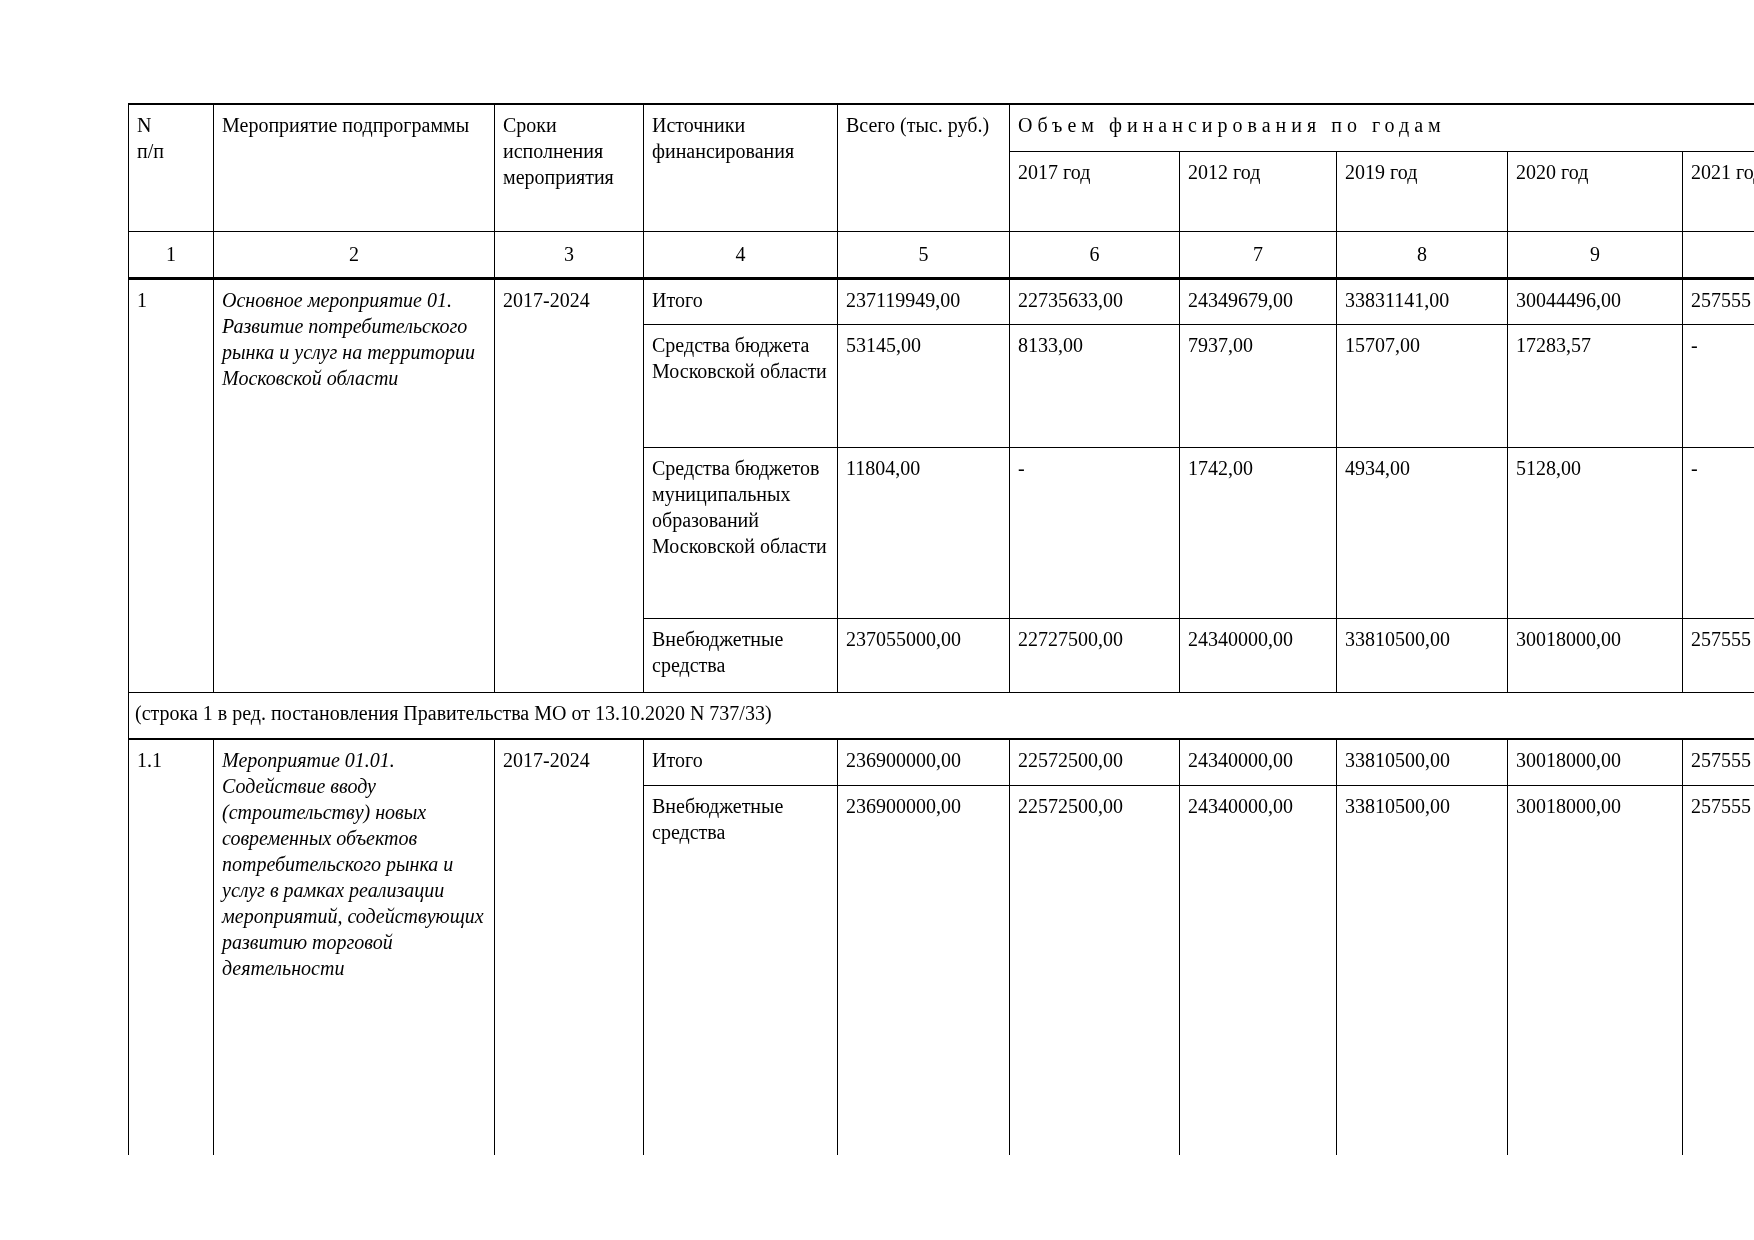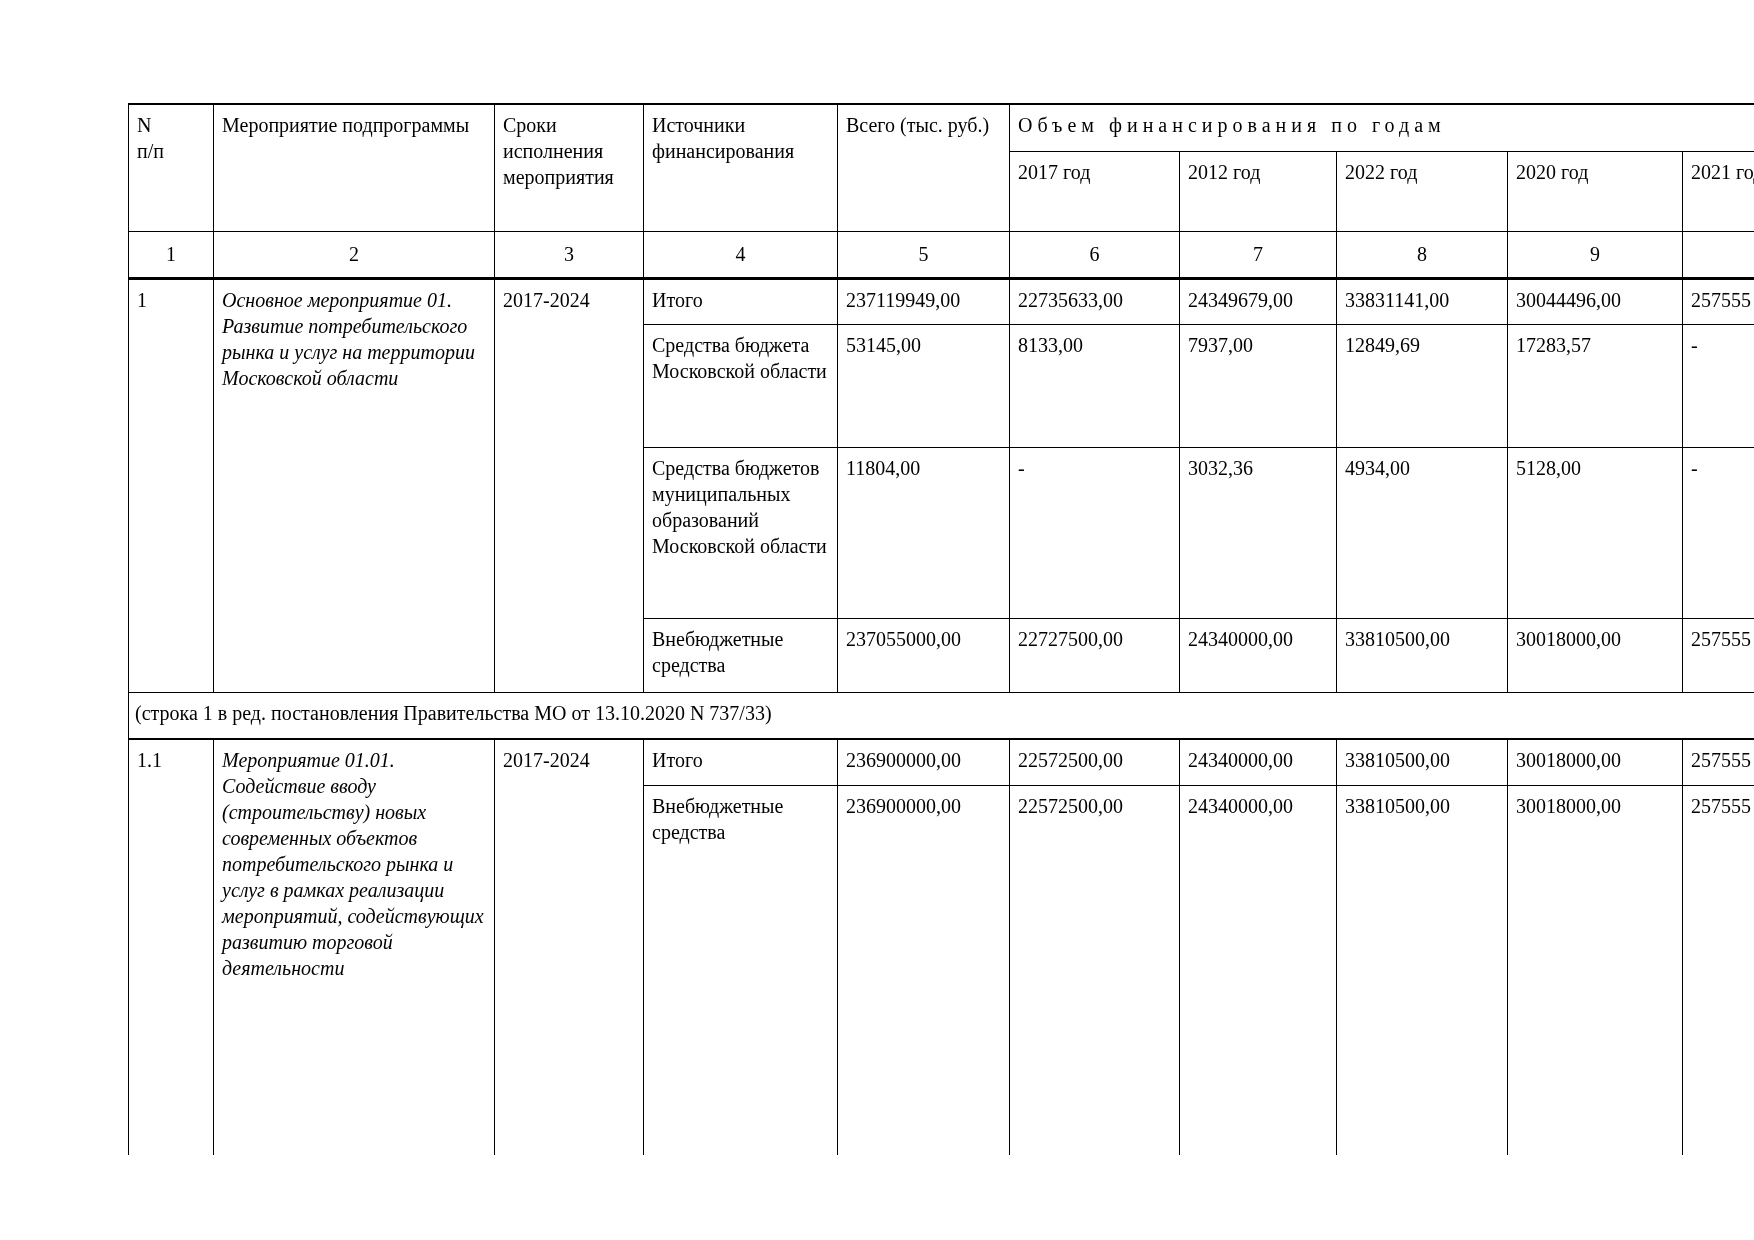--- a/index.html
+++ b/index.html
@@ -66,21 +66,21 @@
 п/п</th>
       <th class="hd" rowspan="2">Мероприятие подпрограммы</th>
       <th class="hd hd-period" rowspan="2">Сроки исполнения мероприятия</th>
       <th class="hd" rowspan="2">Источники финансирования</th>
       <th class="hd" rowspan="2">Всего (тыс. руб.)</th>
       <th class="group-hd" colspan="5">Объем финансирования по годам</th>
     </tr>
     <tr style="height:80px">
       <th class="year-hd">2017 год</th>
       <th class="year-hd">2012 год</th>
-      <th class="year-hd">2022 год</th>
+      <th class="year-hd">2019 год</th>
       <th class="year-hd">2020 год</th>
       <th class="year-hd">2021 год</th>
     </tr>
 
     <tr class="num-row" style="height:47px">
       <td>1</td>
       <td>2</td>
       <td>3</td>
       <td>4</td>
       <td>5</td>
@@ -101,29 +101,29 @@
       <td>24349679,00</td>
       <td>33831141,00</td>
       <td>30044496,00</td>
       <td>257555</td>
     </tr>
     <tr style="height:123px">
       <td class="cell-source">Средства бюджета Московской области</td>
       <td>53145,00</td>
       <td>8133,00</td>
       <td>7937,00</td>
-      <td>12849,69</td>
+      <td>15707,00</td>
       <td>17283,57</td>
       <td>-</td>
     </tr>
     <tr style="height:171px">
       <td class="cell-source">Средства бюджетов муниципальных образований Московской области</td>
       <td>11804,00</td>
       <td>-</td>
-      <td>3032,36</td>
+      <td>1742,00</td>
       <td>4934,00</td>
       <td>5128,00</td>
       <td>-</td>
     </tr>
     <tr style="height:74px">
       <td class="cell-source">Внебюджетные средства</td>
       <td>237055000,00</td>
       <td>22727500,00</td>
       <td>24340000,00</td>
       <td>33810500,00</td>

